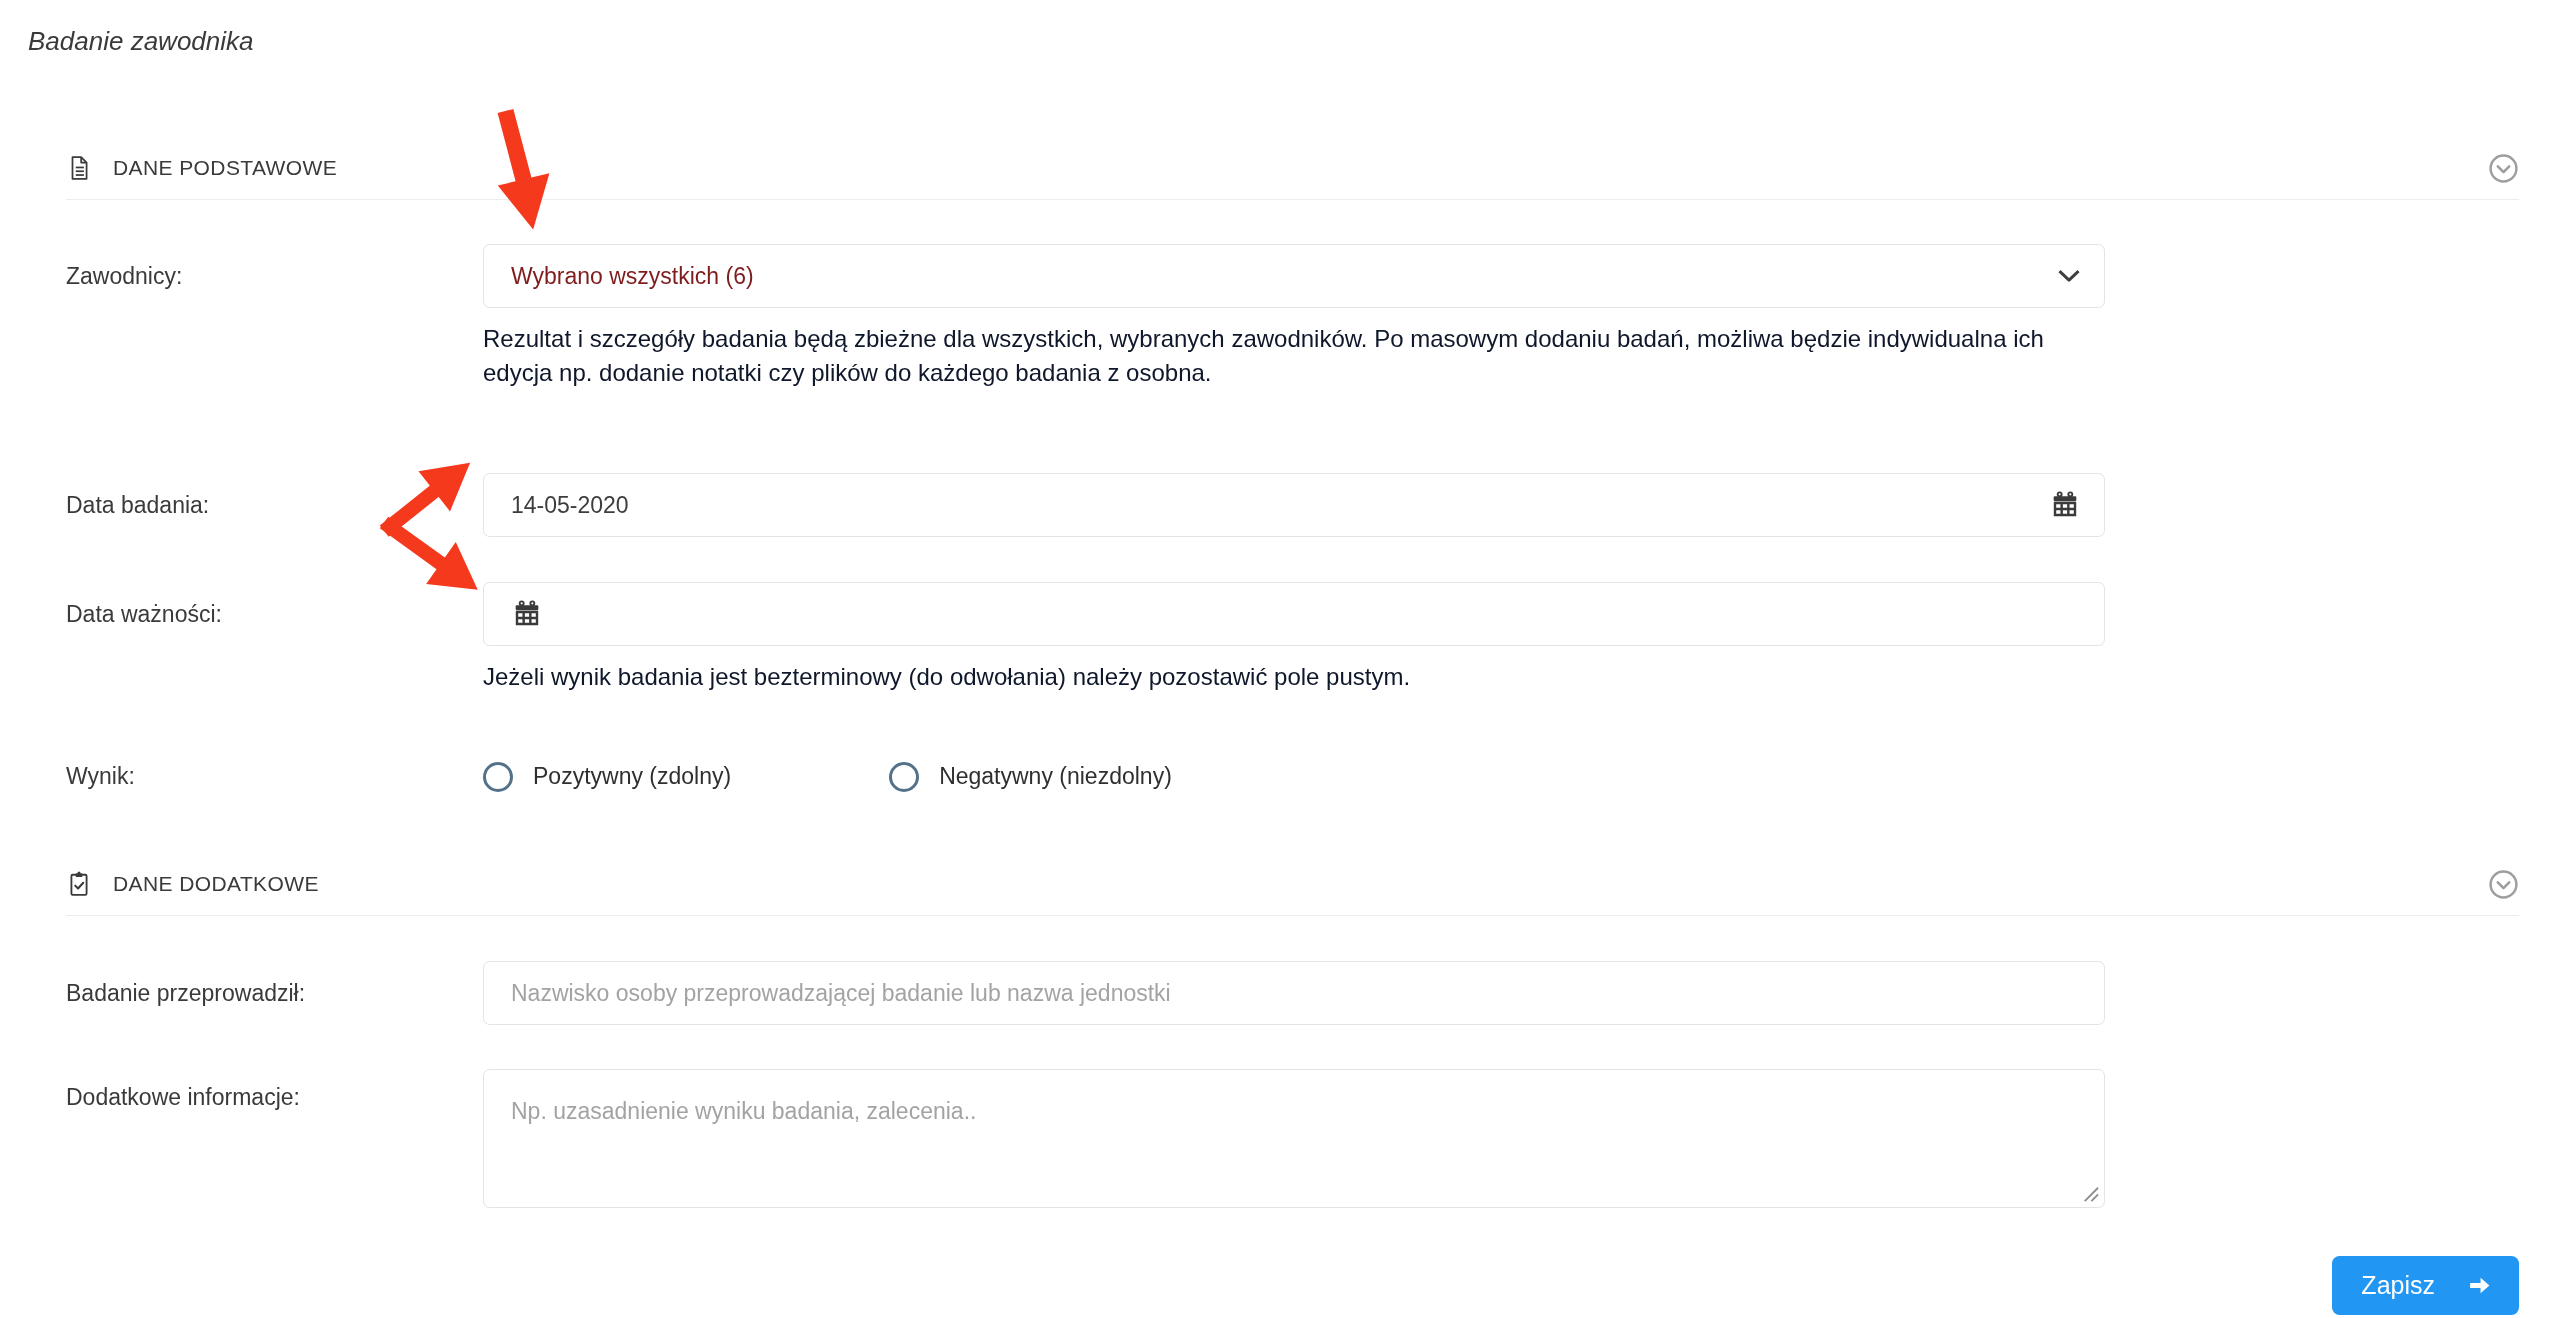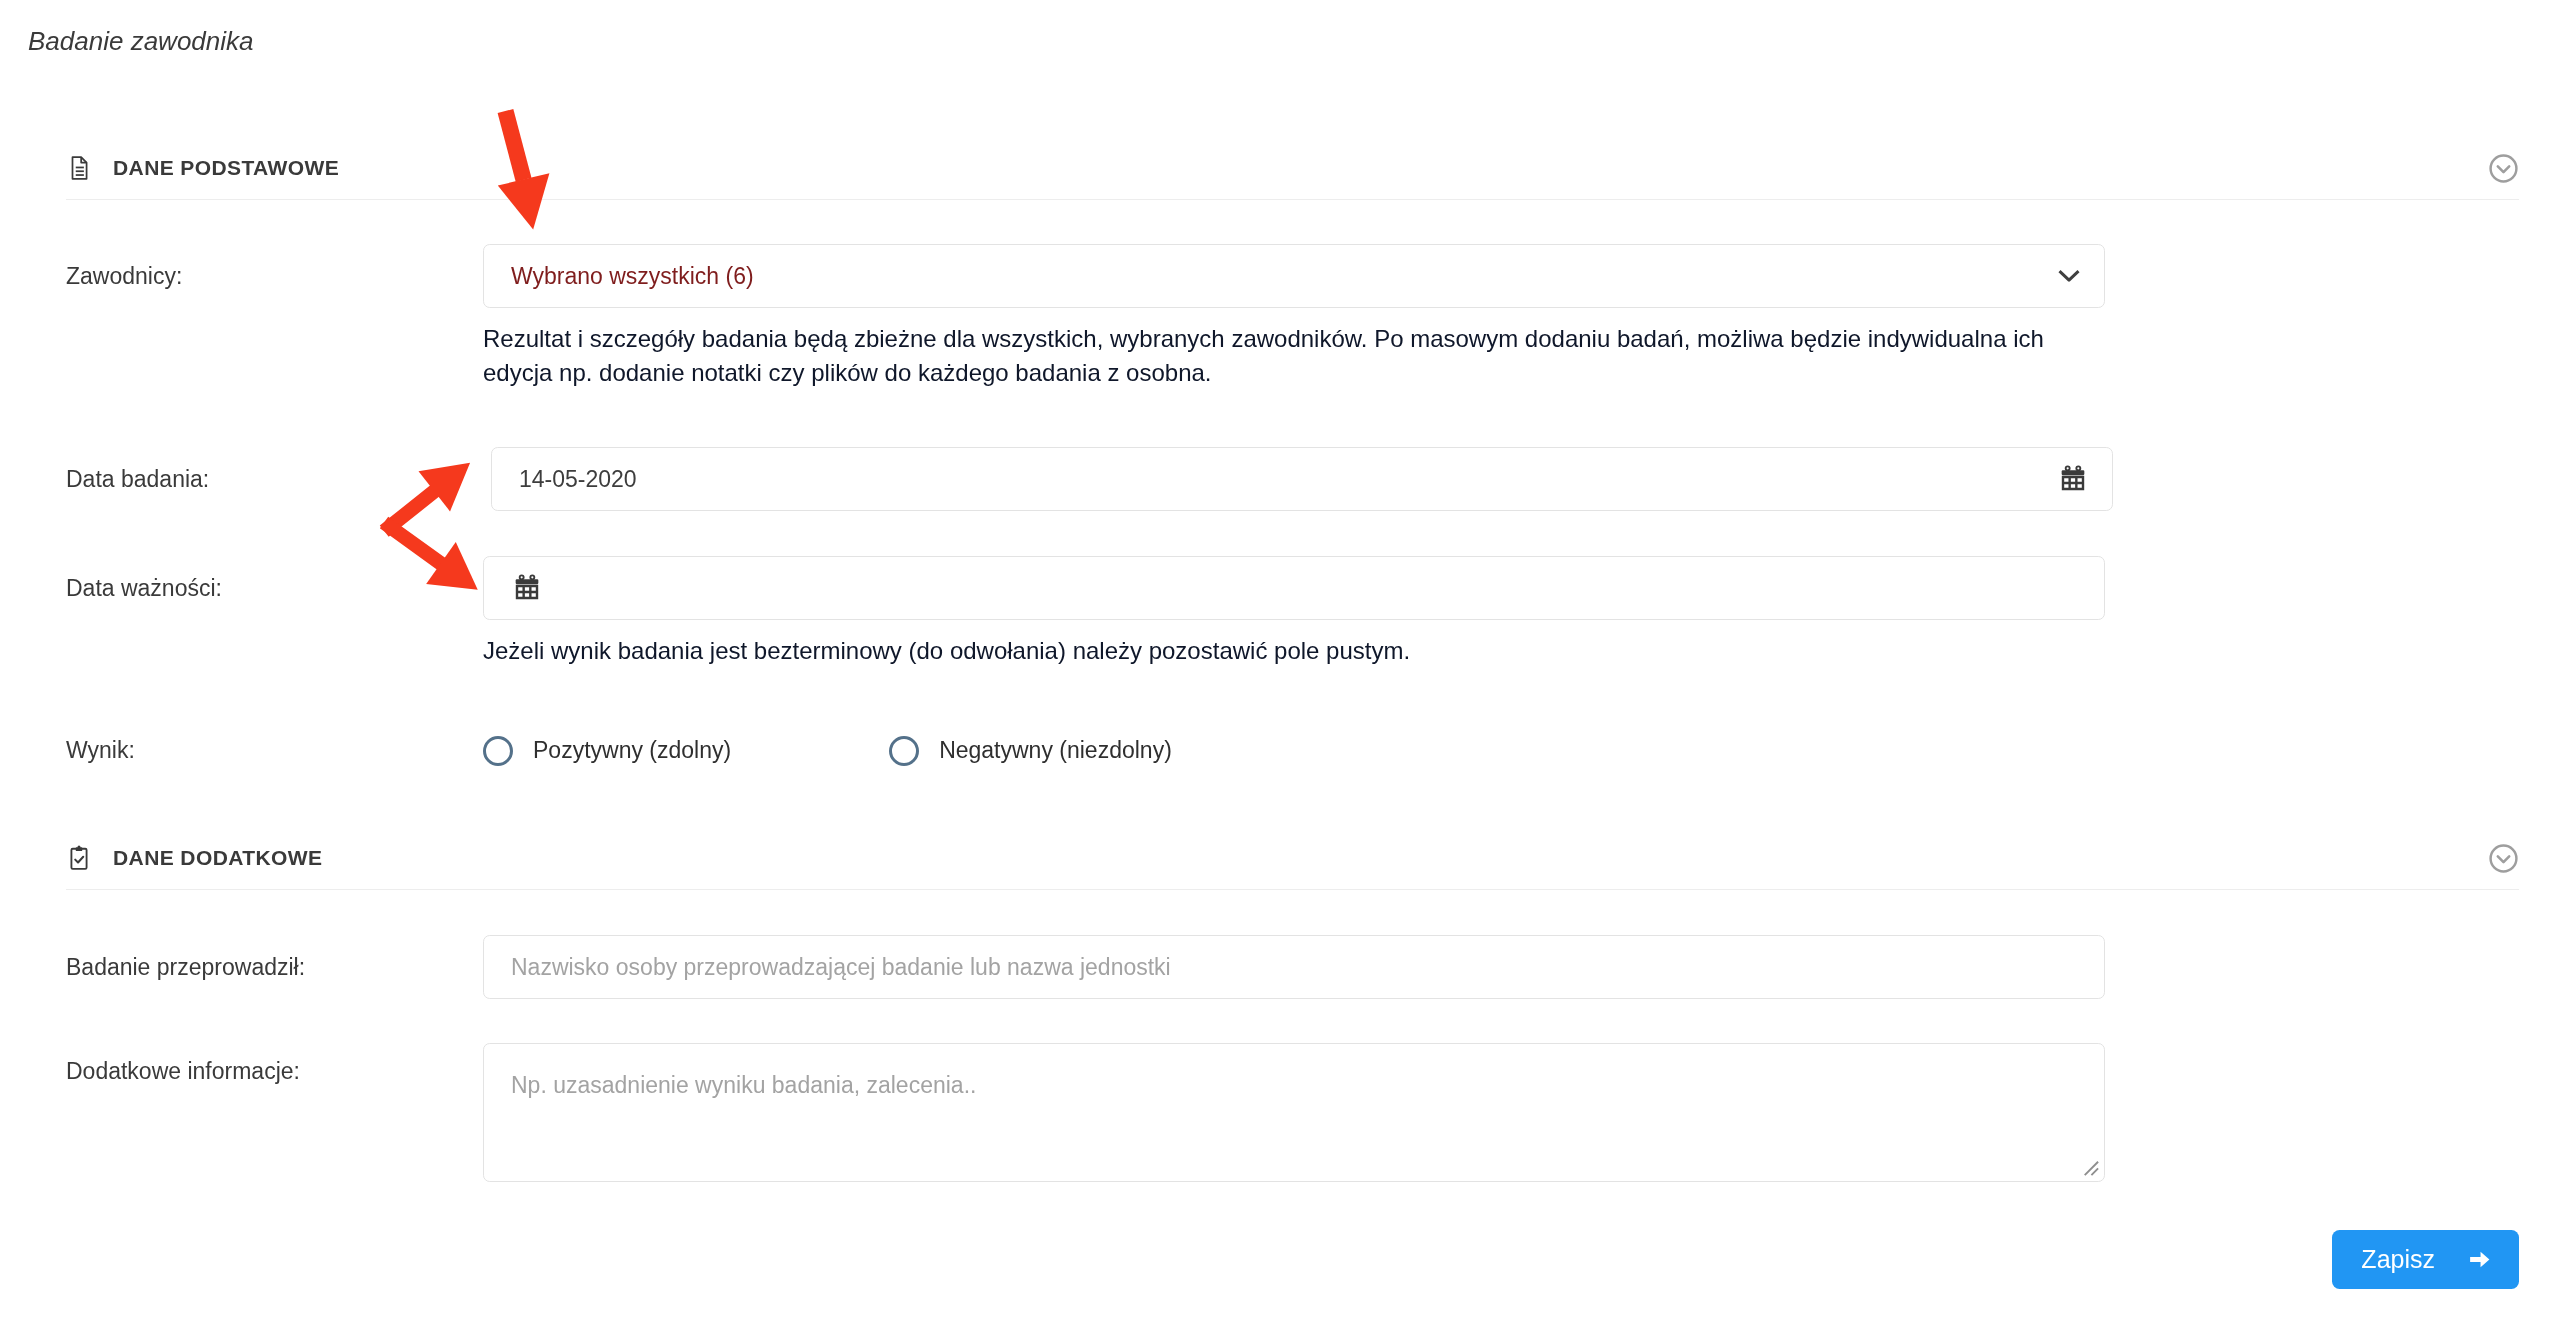--- a/index.html
+++ b/index.html
@@ -6,21 +6,21 @@
   body{
     width:2576px;height:1319px;background:#ffffff;position:relative;overflow:hidden;
     font-family:"Liberation Sans","DejaVu Sans",sans-serif;color:#3d3d3d;
   }
   .page-title{position:absolute;left:28px;top:26px;font-size:26px;color:#3a3a3a;font-style:italic;}
   .content{position:absolute;left:66px;top:137px;width:2453px;}
 
   
   .section-header{display:flex;align-items:center;height:62px;border-bottom:1.9px solid #ededed;}
   .section-header .sec-icon{width:26px;height:32px;margin-right:21px;flex:0 0 auto;}
-  .section-title{font-size:21px;font-weight:bold;color:#3a3a3a;letter-spacing:0.4px;}
+  .section-title{font-size:21px;font-weight:normal;color:#3a3a3a;letter-spacing:0.4px;}
   .collapse-btn{margin-left:auto;width:31px;height:31px;background:none;border:none;padding:0;cursor:pointer;}
 
   
   .form-row{display:flex;align-items:flex-start;}
   .row-label{width:417px;font-size:23px;color:#3a3a3a;flex:0 0 auto;display:flex;align-items:center;min-height:64px;}
   .field-col{width:1622px;flex:0 0 auto;}
 
   .box{box-sizing:border-box;height:64px;border:1.9px solid #e3e3e3;border-radius:6.7px;background:#fff;
        display:flex;align-items:center;padding:0 23px 0 27px;}
   .box-text{font-size:23px;color:#7f1d1d;}
@@ -46,21 +46,21 @@
   .resize-handle{position:absolute;right:4.8px;bottom:4.8px;width:21px;height:21px;cursor:nwse-resize;}
 
   
   .actions{display:flex;justify-content:flex-end;margin-top:48px;}
   .save-button{display:flex;align-items:center;gap:30px;height:59px;padding:0 25px 0 29px;border:none;border-radius:7.6px;
                background:#2196f3;color:#ffffff;font-family:inherit;font-size:25px;cursor:pointer;}
 
   
   .annotation-layer{position:absolute;left:0;top:0;width:2576px;height:1319px;pointer-events:none;z-index:10;}
 
-  .mt46{margin-top:44px;} .mt47{margin-top:45px;} .mt60{margin-top:57px;gap:8px;}
+  .mt46{margin-top:44px;} .mt47{margin-top:45px;} .mt60{margin-top:83px;}
   .mt70{margin-top:67px;} .mt64{margin-top:61px;}
   .label-top{align-items:flex-start;padding-top:15.3px;min-height:0;}
 </style>
 </head>
 <body>
 
 <div class="page-title">Badanie zawodnika</div>
 
 <div class="content">
 

